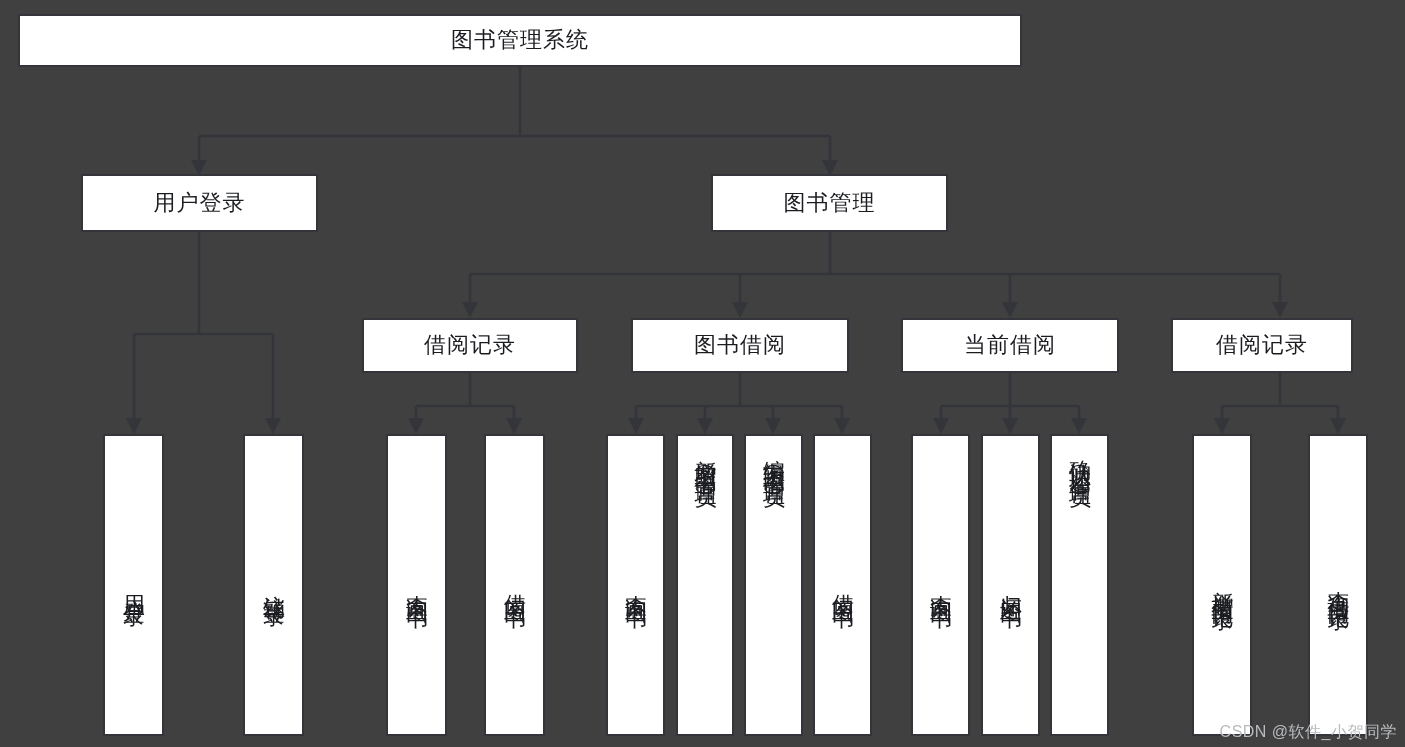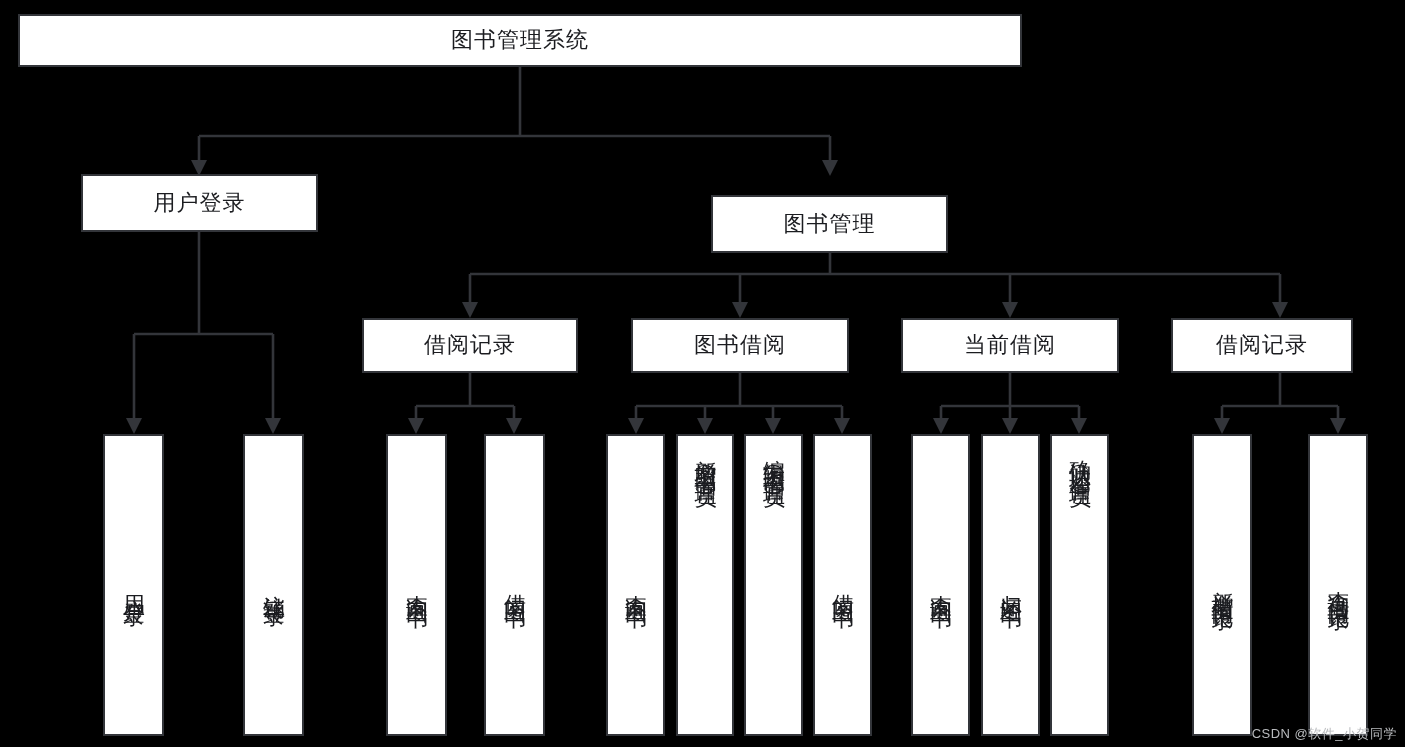--- a/index.html
+++ b/index.html
@@ -7,21 +7,21 @@
     padding: 0;
     background: #ffffff;
   }
   body {
     font-family: "Liberation Sans", "DejaVu Sans", sans-serif;
   }
   #canvas {
     position: relative;
     width: 1405px;
     height: 747px;
-    background: #000000;
+    background: #404040;
     overflow: hidden;
   }
   .node {
     position: absolute;
     box-sizing: border-box;
     border: 2px solid #33353a;
     background: #ffffff;
     display: flex;
     align-items: center;
     justify-content: center;
@@ -64,21 +64,21 @@
     fill: none;
     stroke-linecap: butt;
   }
   .arrow-head {
     fill: #33353a;
   }
   #watermark {
     position: absolute;
     right: 8px;
     bottom: 4px;
-    font-size: 13px;
+    font-size: 16px;
     color: #b9bbbe;
     letter-spacing: 0.5px;
     white-space: nowrap;
     text-align: right;
   }
 </style>
 </head>
 <body>
 
 <div id="canvas">
@@ -145,21 +145,21 @@
     <polygon class="arrow-head" points="1330,418 1346,418 1338,434"></polygon>
   </svg>
 
   <div class="node horiz" style="left:18px; top:14px; width:1004px; height:53px;">
     <span class="node-label">图书管理系统</span>
   </div>
 
   <div class="node horiz" style="left:81px; top:174px; width:237px; height:58px;">
     <span class="node-label">用户登录</span>
   </div>
-  <div class="node horiz" style="left:711px; top:174px; width:237px; height:58px;margin-top:21px;">
+  <div class="node horiz" style="left:711px; top:174px; width:237px; height:58px;">
     <span class="node-label">图书管理</span>
   </div>
 
   <div class="node horiz" style="left:362px; top:318px; width:216px; height:55px;">
     <span class="node-label">借阅记录</span>
   </div>
   <div class="node horiz" style="left:901px; top:318px; width:218px; height:55px;">
     <span class="node-label">当前借阅</span>
   </div>
   <div class="node horiz" style="left:631px; top:318px; width:218px; height:55px;">

